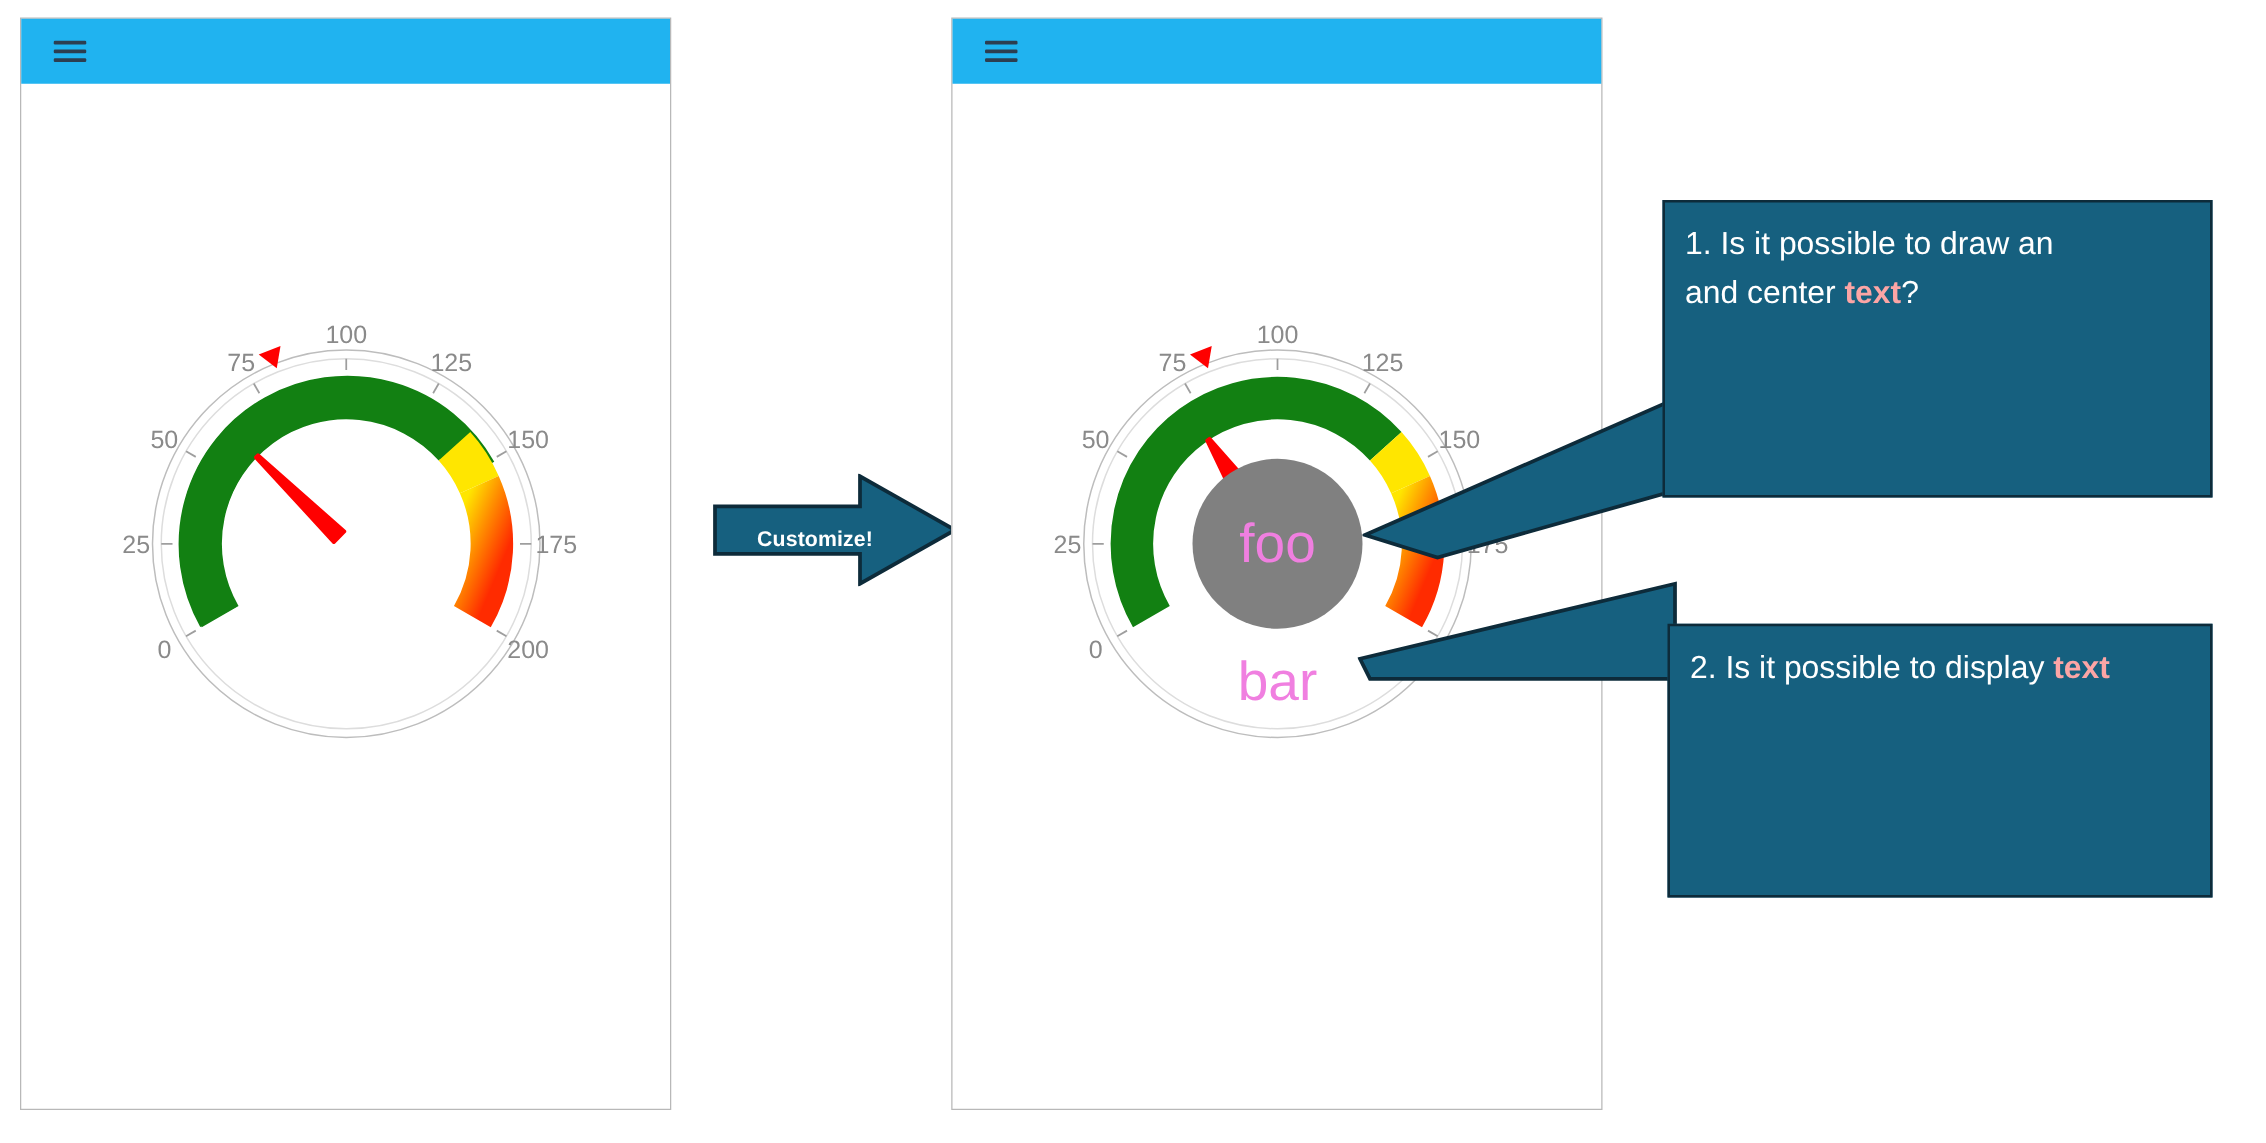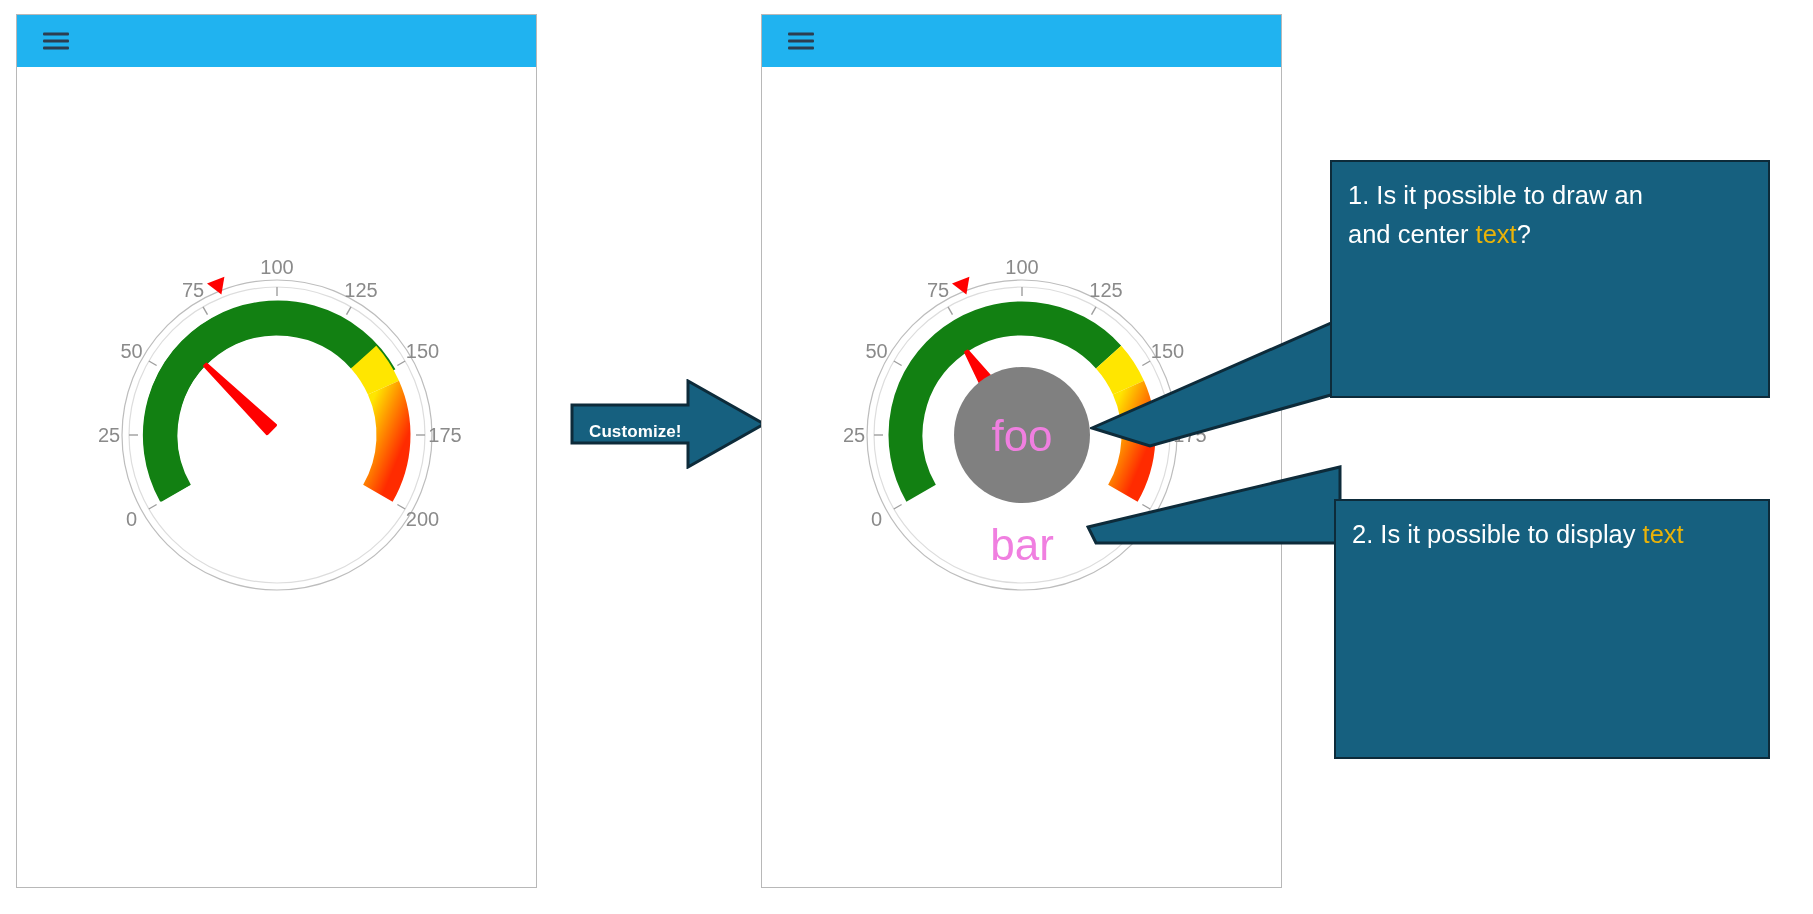--- a/index.html
+++ b/index.html
@@ -64,44 +64,44 @@
     left: 570px;
     top: 379px;
     width: 196px;
     height: 90px;
   }
   #customize-label {
     position: absolute;
     left: 589px;
     top: 422px;
     width: 126px;
-    text-align: left;
+    text-align: center;
     color: #ffffff;
     font-size: 17px;
     font-weight: bold;
     letter-spacing: 0.1px;
     pointer-events: none;
   }
 
   
   .callout-box {
     position: absolute;
     background: #16607f;
     border: 2px solid #0d2b3a;
     box-sizing: border-box;
     color: #ffffff;
     font-size: 25.5px;
     line-height: 1.52;
   }
   #callout-1 { left: 1330px; top: 160px; width: 440px; height: 238px; }
-  #callout-2 { left: 1334px; top: 499px; width: 436px; height: 260px; }
+  #callout-2 { left: 1334px; top: 499px; width: 436px; height: 219px; }
   .callout-text {
     padding: 14px 28px 0 16px;
   }
-  .hl { color: #eab308; }
+  .hl { color: #fca5a5; font-weight: bold; }
 
   .callout-tail { position: absolute; }
   #callout-tail-1 { left: 1090px; top: 318px; width: 250px; height: 150px; }
   #callout-tail-2 { left: 1086px; top: 455px; width: 256px; height: 120px; }
 </style>
 </head>
 <body>
 
 <div class="phone" id="phone-before">
   <div class="appbar">

